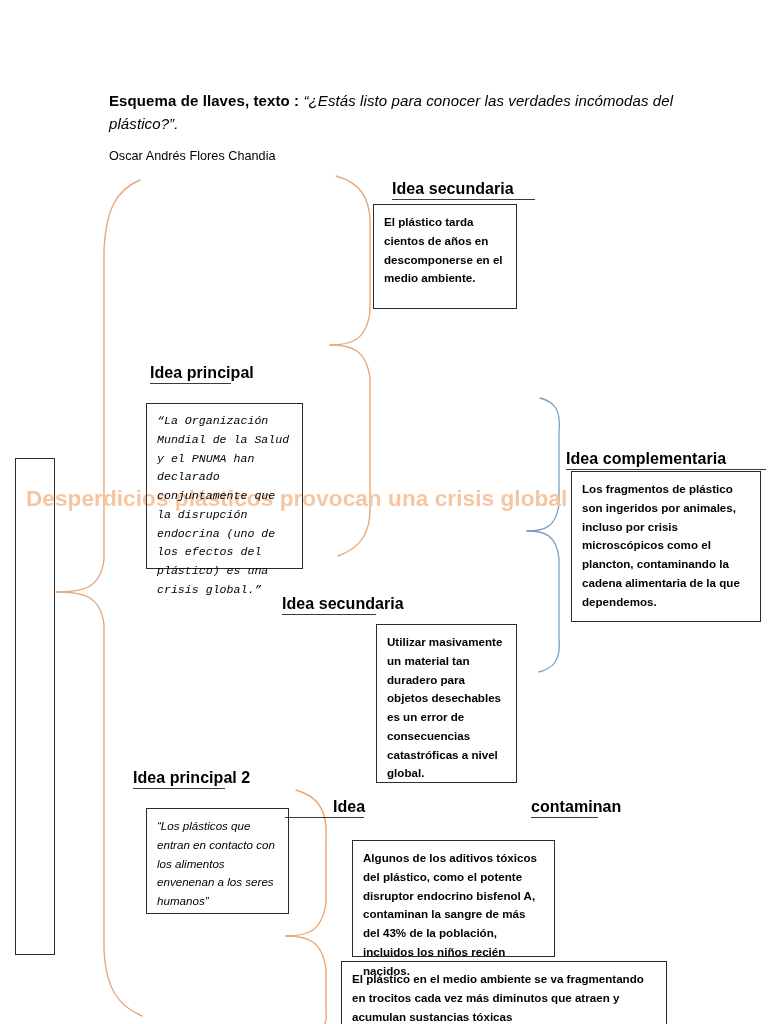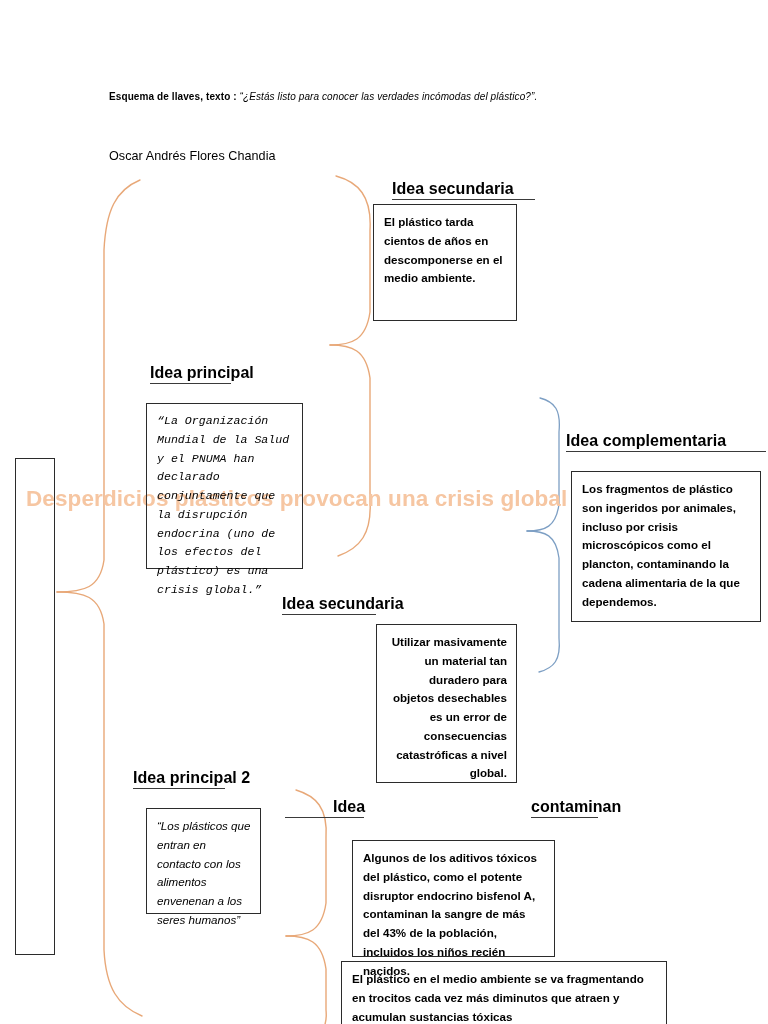--- a/index.html
+++ b/index.html
@@ -27,21 +27,21 @@
     height: 1024px;
     pointer-events: none;
   }
 
   
   .doc-title {
     position: absolute;
     left: 109px;
     top: 89px;
     width: 570px;
-    font-size: 10px;
+    font-size: 15px;
     line-height: 1.55;
     font-weight: bold;
     letter-spacing: .1px;
   }
   .doc-title .quote {
     font-weight: normal;
     font-style: italic;
   }
   .doc-author {
     position: absolute;
@@ -82,33 +82,33 @@
     box-sizing: border-box;
     background: transparent;
     font-size: 11.6px;
     line-height: 1.62;
     padding: 8px 9px 6px 10px;
   }
   .box.bold { font-weight: bold; }
   .box.italic { font-style: italic; }
 
   
-  #box-secundaria-1 { left: 373px; top: 204px; width: 144px; height: 117px; }
+  #box-secundaria-1 { left: 373px; top: 204px; width: 144px; height: 105px; }
   #lbl-secundaria-1 { left: 392px; top: 180px; width: 143px; }
 
   #box-principal-1 { left: 146px; top: 403px; width: 157px; height: 166px; font-family: Liberation Mono, monospace; }
   #lbl-principal-1 { left: 150px; top: 364px; width: 81px; }
 
   #box-complementaria { left: 571px; top: 471px; width: 190px; height: 151px; }
-  #lbl-complementaria { left: 566px; top: 432px; width: 200px; }
-
-  #box-secundaria-2 { left: 376px; top: 624px; width: 141px; height: 159px; text-align: right; }
+  #lbl-complementaria { left: 566px; top: 450px; width: 200px; }
+
+  #box-secundaria-2 { left: 376px; top: 624px; width: 141px; height: 159px; }
   #lbl-secundaria-2 { left: 282px; top: 595px; width: 94px; }
 
-  #box-principal-2 { left: 146px; top: 808px; width: 115px; height: 106px; }
+  #box-principal-2 { left: 146px; top: 808px; width: 143px; height: 106px; }
   #lbl-principal-2 { left: 133px; top: 769px; width: 92px; }
 
   #lbl-idea-3a { left: 285px; top: 798px; width: 31px; padding-left: 48px; }
   #lbl-idea-3b { left: 531px; top: 798px; width: 67px; }
 
   #box-secundaria-3 { left: 352px; top: 840px; width: 203px; height: 117px; }
   #box-secundaria-4 { left: 341px; top: 961px; width: 326px; height: 72px; }
 
   
   #box-left-tall {

